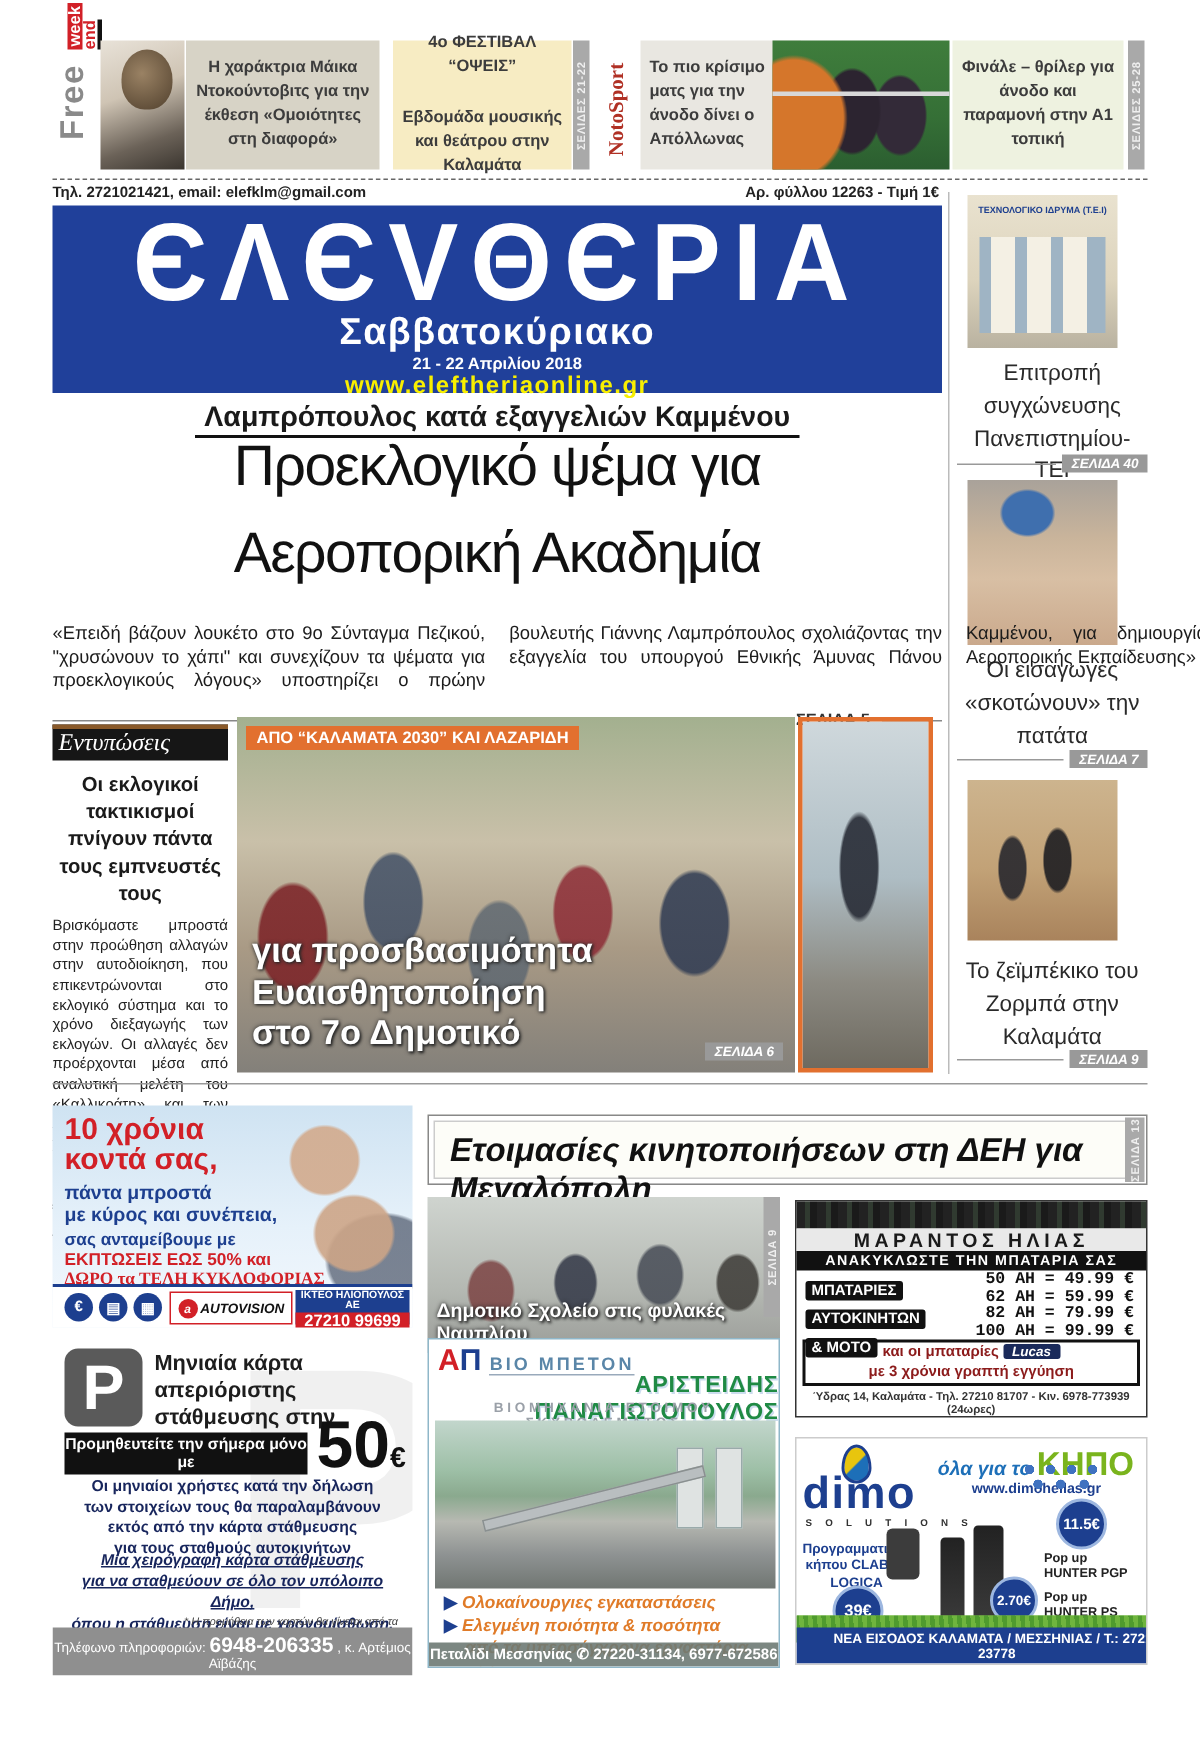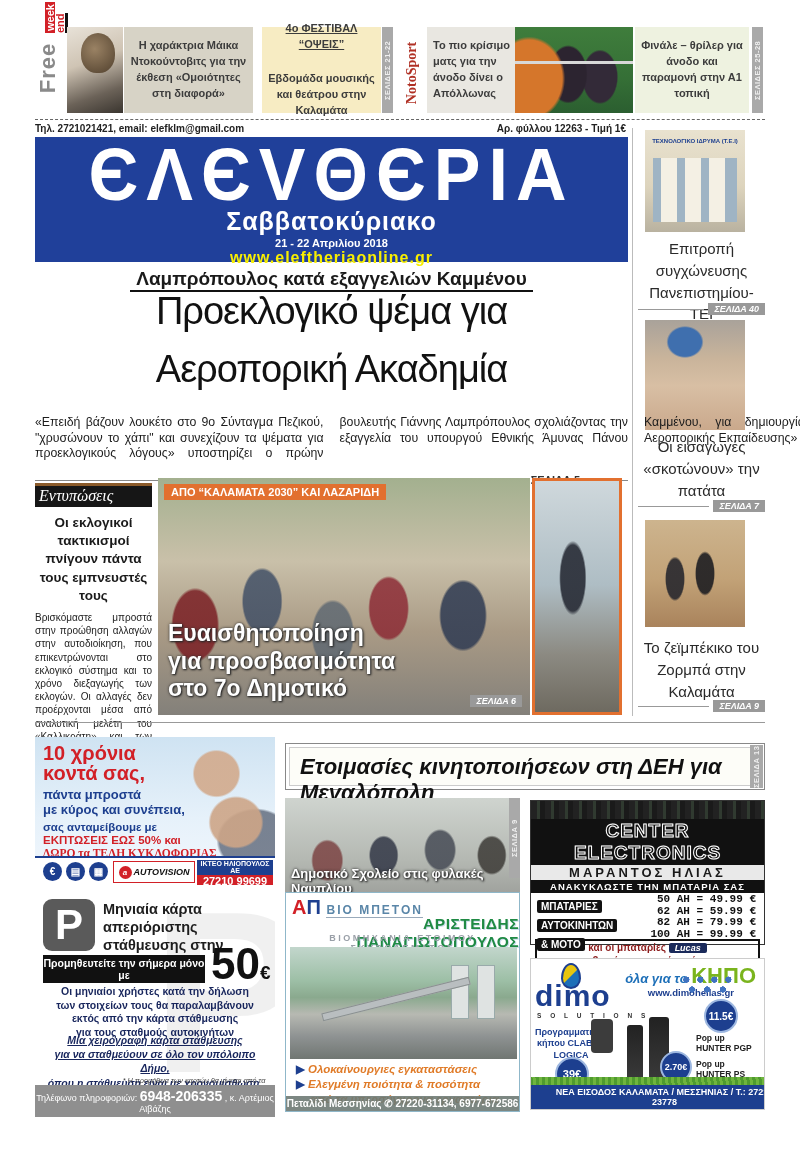--- a/index.html
+++ b/index.html
@@ -16,21 +16,21 @@
   .fw-we .week{background:#d22027;color:#fff;padding:0 2px;display:inline-block;}
   .fw-we .end{color:#d22027;display:inline-block;border-bottom:3px solid #111;}
   .fw-photo{position:absolute;left:32px;top:0;width:56px;height:86px;
     background:linear-gradient(160deg,#e8e2d8 0%,#cfc4b4 40%,#6b6258 75%,#3a352f 100%);}
   .fw-photo .hair{position:absolute;left:14px;top:6px;width:34px;height:40px;border-radius:50% 50% 45% 45%;
     background:radial-gradient(circle at 40% 40%,#9a8264,#5f4d38 80%);}
   .promo-text{position:absolute;display:flex;align-items:center;justify-content:center;
     text-align:center;font-weight:bold;color:#3c3c3c;font-size:11px;line-height:1.45;padding:0 6px;box-sizing:border-box;}
   .fw-text{left:89px;top:0;width:129px;height:86px;background:#d7d3c6;}
   .fw-fest{left:227px;top:0;width:119px;height:86px;background:#f7ecc3;flex-direction:column;}
-  .fw-fest .t{text-decoration:underline;margin-bottom:18px;}
+  .fw-fest .t{margin-bottom:18px;}
   .vstrip{position:absolute;writing-mode:vertical-rl;transform:rotate(180deg);
     background:#a9a9a9;color:#efefef;font-size:7.5px;font-weight:bold;letter-spacing:.5px;
     display:flex;align-items:center;justify-content:center;text-align:center;}
   .fw-strip{left:347px;top:0;width:11px;height:86px;}
   .ns-logo{position:absolute;left:-33px;top:38px;transform:rotate(-90deg);width:86px;text-align:center;
     font-family:"Liberation Serif",serif;font-weight:bold;font-size:14px;color:#b03024;}
   .ns-left{left:25px;top:0;width:107px;height:86px;background:#e9e7e1;justify-content:flex-start;text-align:left;}
   .ns-photo{position:absolute;left:113px;top:0;width:118px;height:86px;
     background:radial-gradient(60px 70px at 12% 60%,#d5762b 0 55%,transparent 60%),
                radial-gradient(30px 45px at 45% 55%,#2c2430 0 60%,transparent 65%),
@@ -343,22 +343,22 @@
   <div class="ent">
     <div class="ent-head">Εντυπώσεις</div>
     <div class="ent-title">Οι εκλογικοί τακτικισμοί πνίγουν πάντα τους εμπνευστές τους</div>
     <div class="ent-body">Βρισκόμαστε μπροστά στην προώθηση αλλαγών στην αυτοδιοίκηση, που επικεντρώνονται στο εκλογικό σύστημα και το χρόνο διεξαγωγής των εκλογών. Οι αλλαγές δεν προέρχονται μέσα από αναλυτική μελέτη του «Καλλικράτη» και των λογικών διορθώσεων που χρειάζεται μια προηγούμενη μεγάλη θεσμική αλλαγή.</div>
     <div class="ent-foot">ΣΕΛΙΔΑ 2</div>
   </div>
 
   <div class="gphoto">
     <div class="gp-label">ΑΠΟ “ΚΑΛΑΜΑΤΑ 2030” ΚΑΙ ΛΑΖΑΡΙΔΗ</div>
     <div class="gp-title">
+      <div>για προσβασιμότητα</div>
       <div>Ευαισθητοποίηση</div>
-      <div>για προσβασιμότητα</div>
       <div>στο 7ο Δημοτικό</div>
     </div>
     <div class="gp-badge badge">ΣΕΛΙΔΑ 6</div>
   </div>
   <div class="inset"></div>
   <div class="rule-mid"></div>
 
   <div class="av">
     <div class="ppl"></div>
     <div class="t1">10 χρόνια</div>
@@ -389,21 +389,20 @@
     <div class="vstrip deh-strip">ΣΕΛΙΔΑ 13</div>
   </div>
 
   <div class="naf">
     <div class="naf-cap">Δημοτικό Σχολείο στις φυλακές Ναυπλίου</div>
     <div class="vstrip naf-strip">ΣΕΛΙΔΑ 9</div>
   </div>
 
   <div class="ce">
     <div class="ce-circuit"></div>
-    <div class="ce-title">CENTER ELECTRONICS</div>
     <div class="ce-owner">ΜΑΡΑΝΤΟΣ ΗΛΙΑΣ</div>
     <div class="ce-recycle">ΑΝΑΚΥΚΛΩΣΤΕ ΤΗΝ ΜΠΑΤΑΡΙΑ ΣΑΣ</div>
     <div class="ce-body">
       <div class="ce-prod">
         <div>ΜΠΑΤΑΡΙΕΣ</div><br>
         <div>ΑΥΤΟΚΙΝΗΤΩΝ</div><br>
         <div>&amp; ΜΟΤΟ</div>
       </div>
       <div class="ce-prices">
         <div>50 AH = 49.99 €</div>

